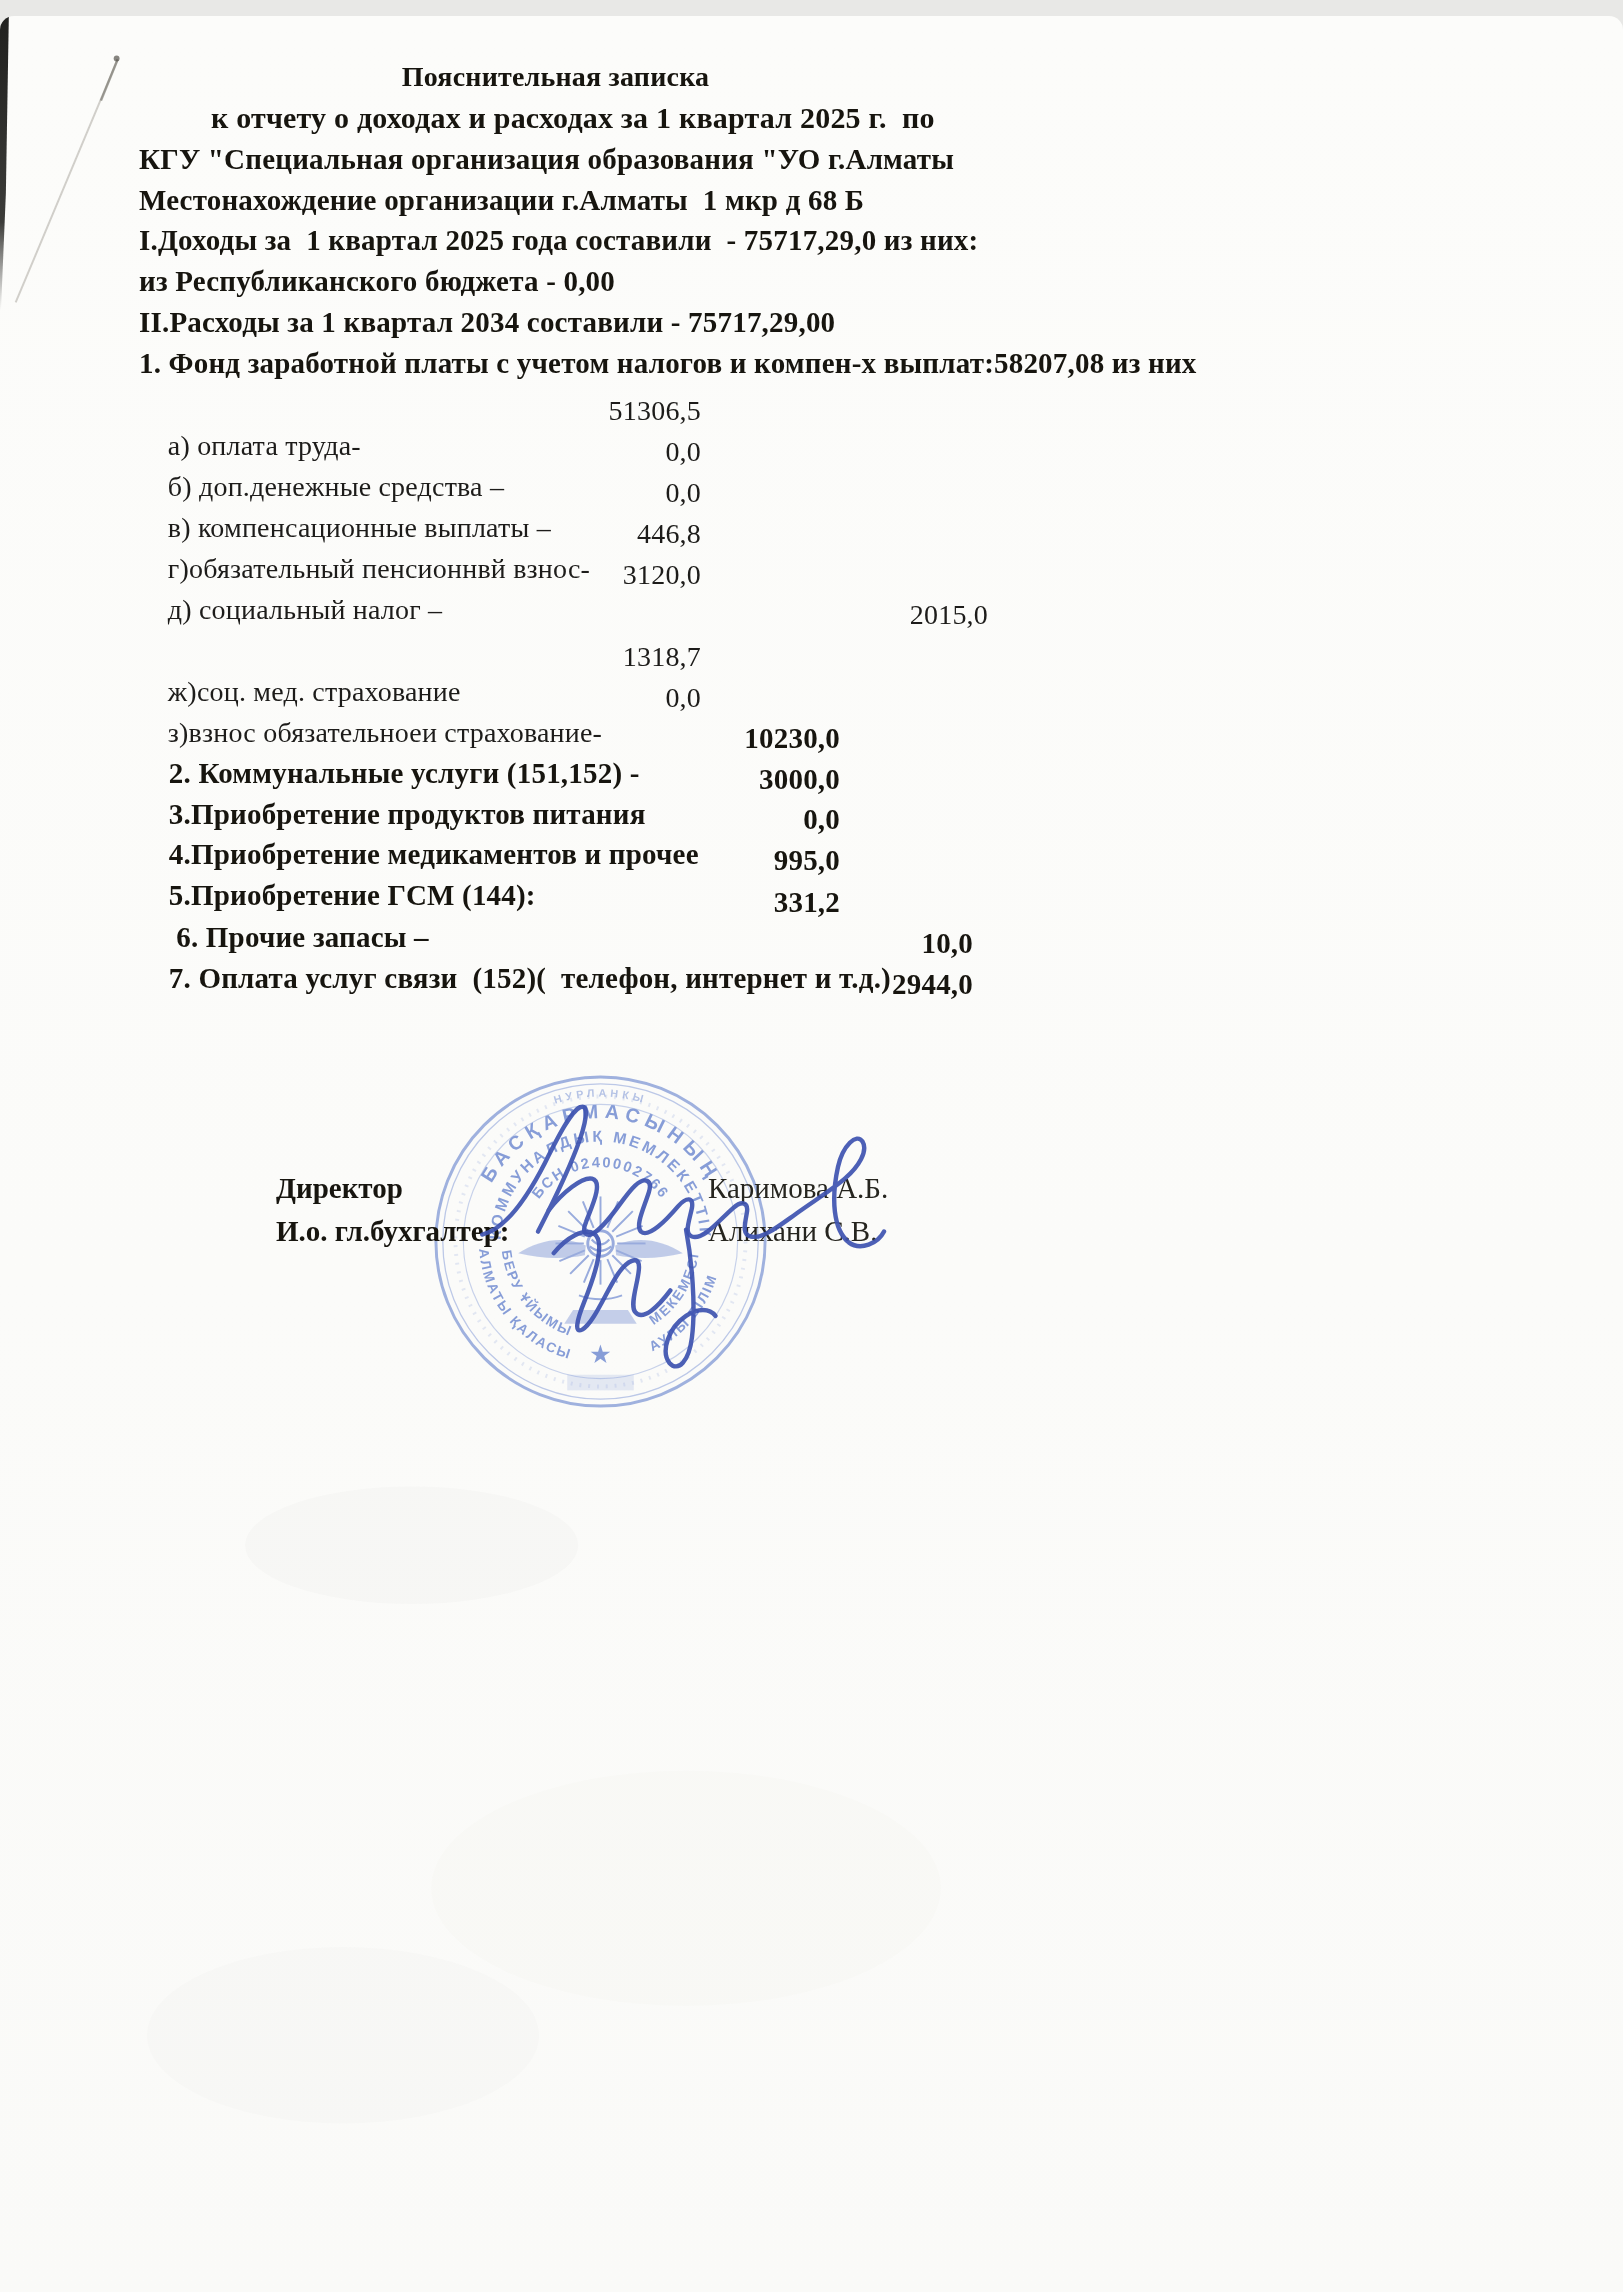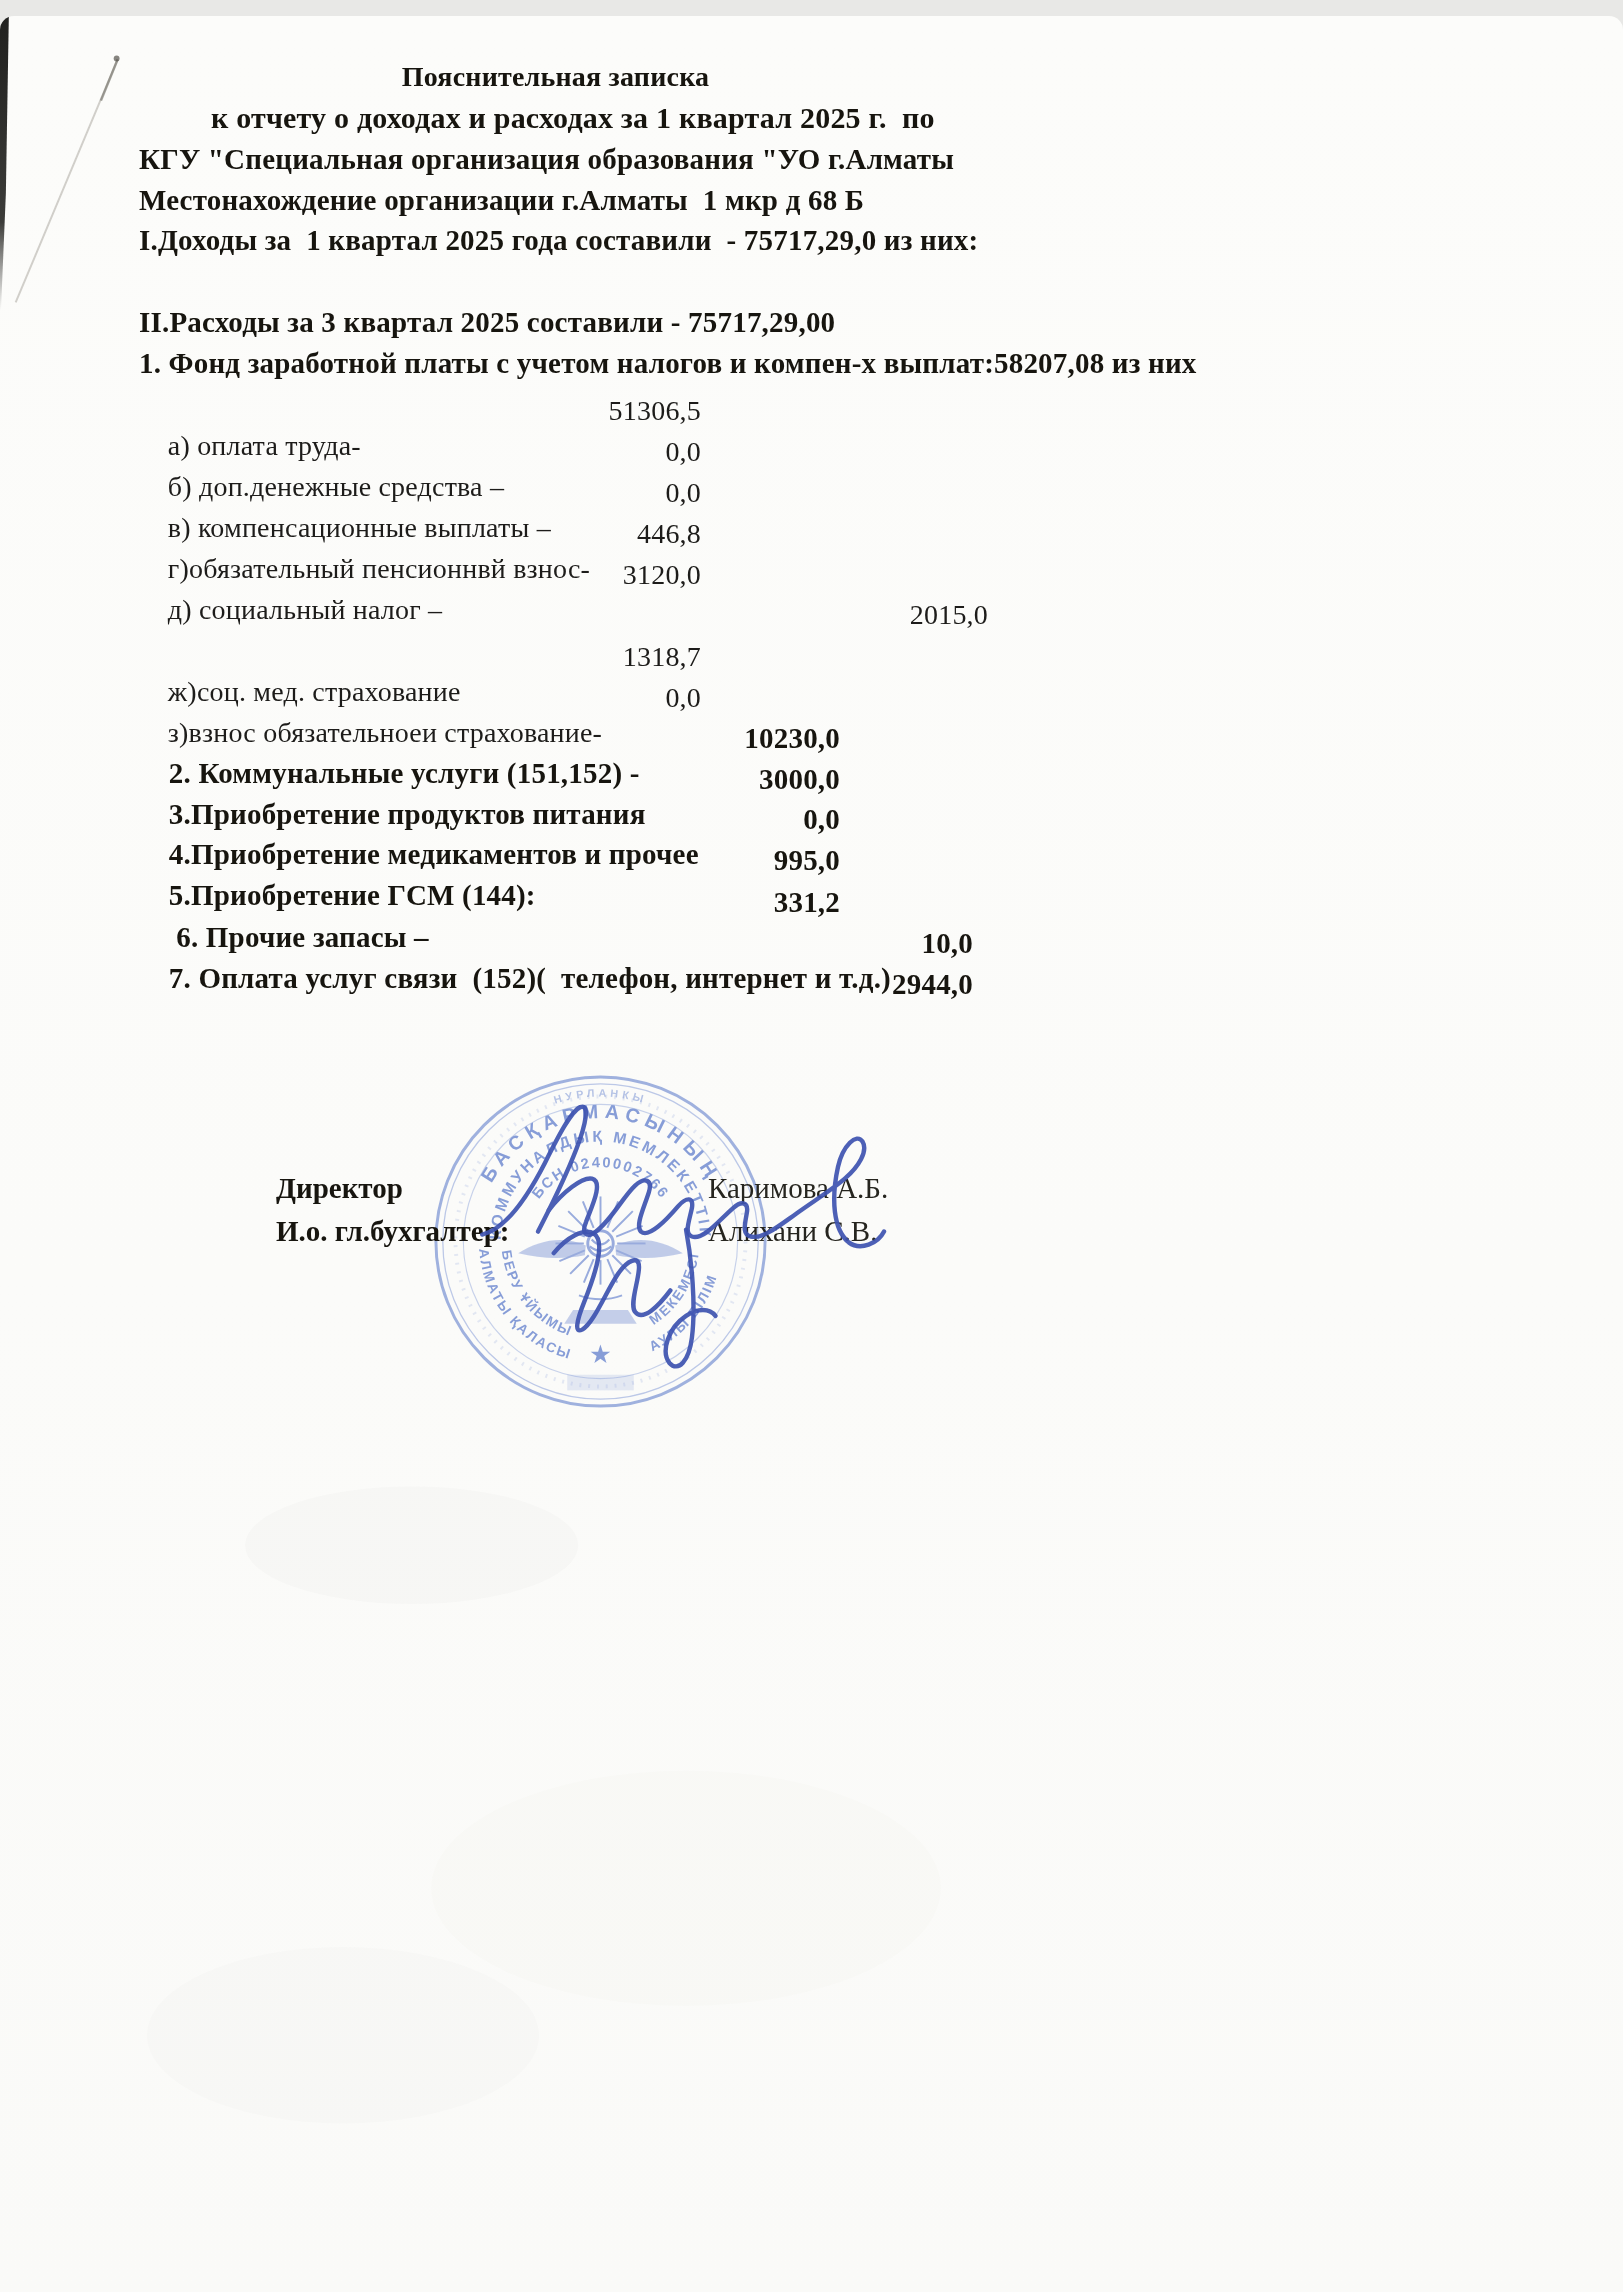--- a/index.html
+++ b/index.html
@@ -32,21 +32,22 @@
 </head>
 <body>
 
 <div class="page">
 
   <div class="row b title-row" style="top:40px">Пояснительная записка</div>
   <div class="row b subtitle-row" style="top:81px">к отчету о доходах и расходах за 1 квартал 2025 г.  по</div>
   <div class="row b" style="top:123px">КГУ "Специальная организация образования "УО г.Алматы</div>
   <div class="row b" style="top:164px">Местонахождение организации г.Алматы  1 мкр д 68 Б</div>
   <div class="row b" style="top:204px">I.Доходы за  1 квартал 2025 года составили  - 75717,29,0 из них:</div>
-  <div class="row b" style="top:286px">II.Расходы за 3 квартал 2025 составили - 75717,29,00</div>
+  <div class="row b" style="top:245px">из Республиканского бюджета - 0,00</div>
+  <div class="row b" style="top:286px">II.Расходы за 1 квартал 2034 составили - 75717,29,00</div>
   <div class="row b" style="top:327px">1. Фонд заработной платы с учетом налогов и компен-х выплат:58207,08 из них</div>
 
   <div class="row sub-item" style="top:368px">
     <span class="lbl">а) оплата труда-</span>
     <span class="val" style="right:922px">51306,5</span>
   </div>
   <div class="row sub-item" style="top:409px">
     <span class="lbl">б) доп.денежные средства –</span>
     <span class="val" style="right:922px">0,0</span>
   </div>

